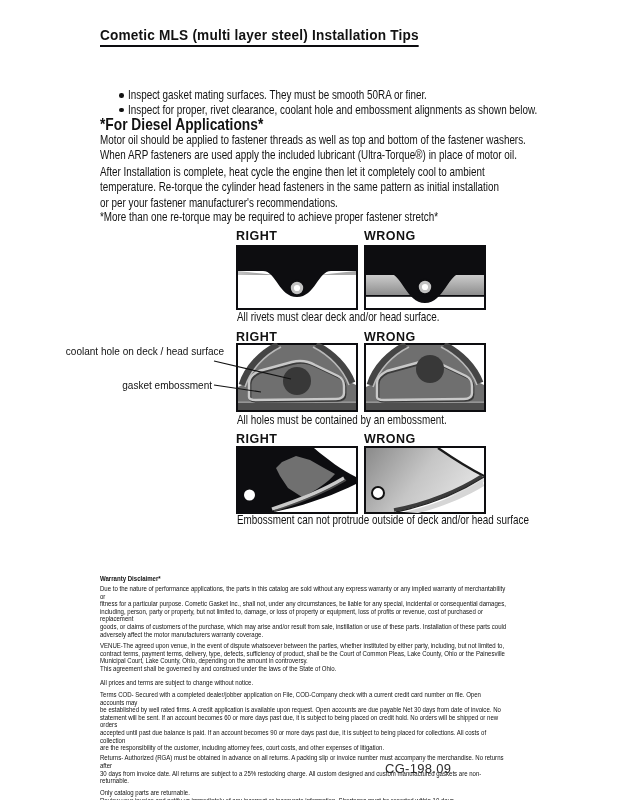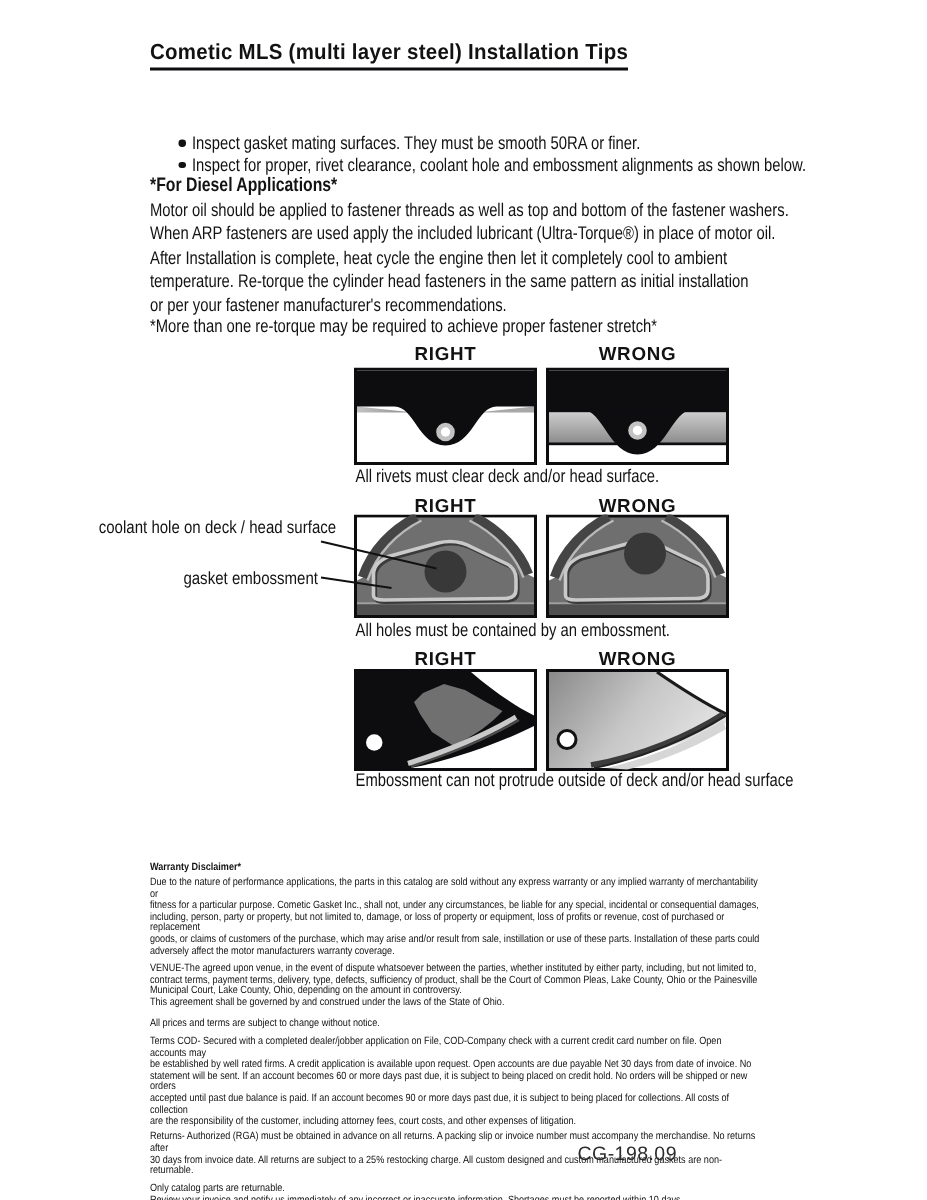--- a/index.html
+++ b/index.html
@@ -16,22 +16,22 @@
          border-bottom:2px solid #0d0d10;padding-bottom:2px;white-space:nowrap;}
   .body-txt{font-size:12.2px;line-height:15.4px;}
   .bullets{left:91px;top:44px;list-style:none;margin:0;padding:0;}
   .bullets li{position:relative;padding-left:10px;line-height:14.8px;white-space:nowrap;}
   .bullets li::before{content:"";position:absolute;left:0;top:5px;width:3.6px;height:3.6px;
          border:1px solid #121212;border-radius:50%;}
   .subbullets{left:119px;top:88px;list-style:none;margin:0;padding:0;}
   .subbullets li{position:relative;padding-left:9px;line-height:14.6px;white-space:nowrap;}
   .subbullets li::before{content:"";position:absolute;left:0;top:5px;width:4.6px;height:4.6px;
          background:#121212;border-radius:50%;}
-  .diesel-h{left:100px;top:115px;font-size:13px;font-weight:bold;white-space:nowrap;}
-  .fig-h{font-size:12.5px;font-weight:bold;letter-spacing:.5px;width:122px;text-align:center;}
+  .diesel-h{left:100px;top:115px;font-size:17px;font-weight:bold;white-space:nowrap;}
+  .fig-h{font-size:12.5px;font-weight:bold;letter-spacing:.5px;width:122px;}
   .caption{font-size:12.2px;line-height:13.2px;white-space:nowrap;}
   .fig-label{font-size:11.8px;line-height:12.6px;width:172px;text-align:right;white-space:nowrap;
          transform:scaleX(0.85);transform-origin:100% 0;}
   .fineprint{left:100px;top:575px;width:470px;font-size:7px;line-height:7.6px;}
   .fineprint .fp-h{font-weight:bold;margin:0 0 2.4px 0;}
   .fineprint p{margin:0;}
   .fp1{margin-top:2.4px!important;} .fp2{margin-top:4px!important;}
   .fp3{margin-top:6.6px!important;} .fp4{margin-top:4.4px!important;}
   .fp5{margin-top:2.5px!important;} .fp6{margin-top:4.3px!important;}
   .code{left:385px;top:761px;font-size:13px;letter-spacing:.3px;color:#2b2b2b;}

